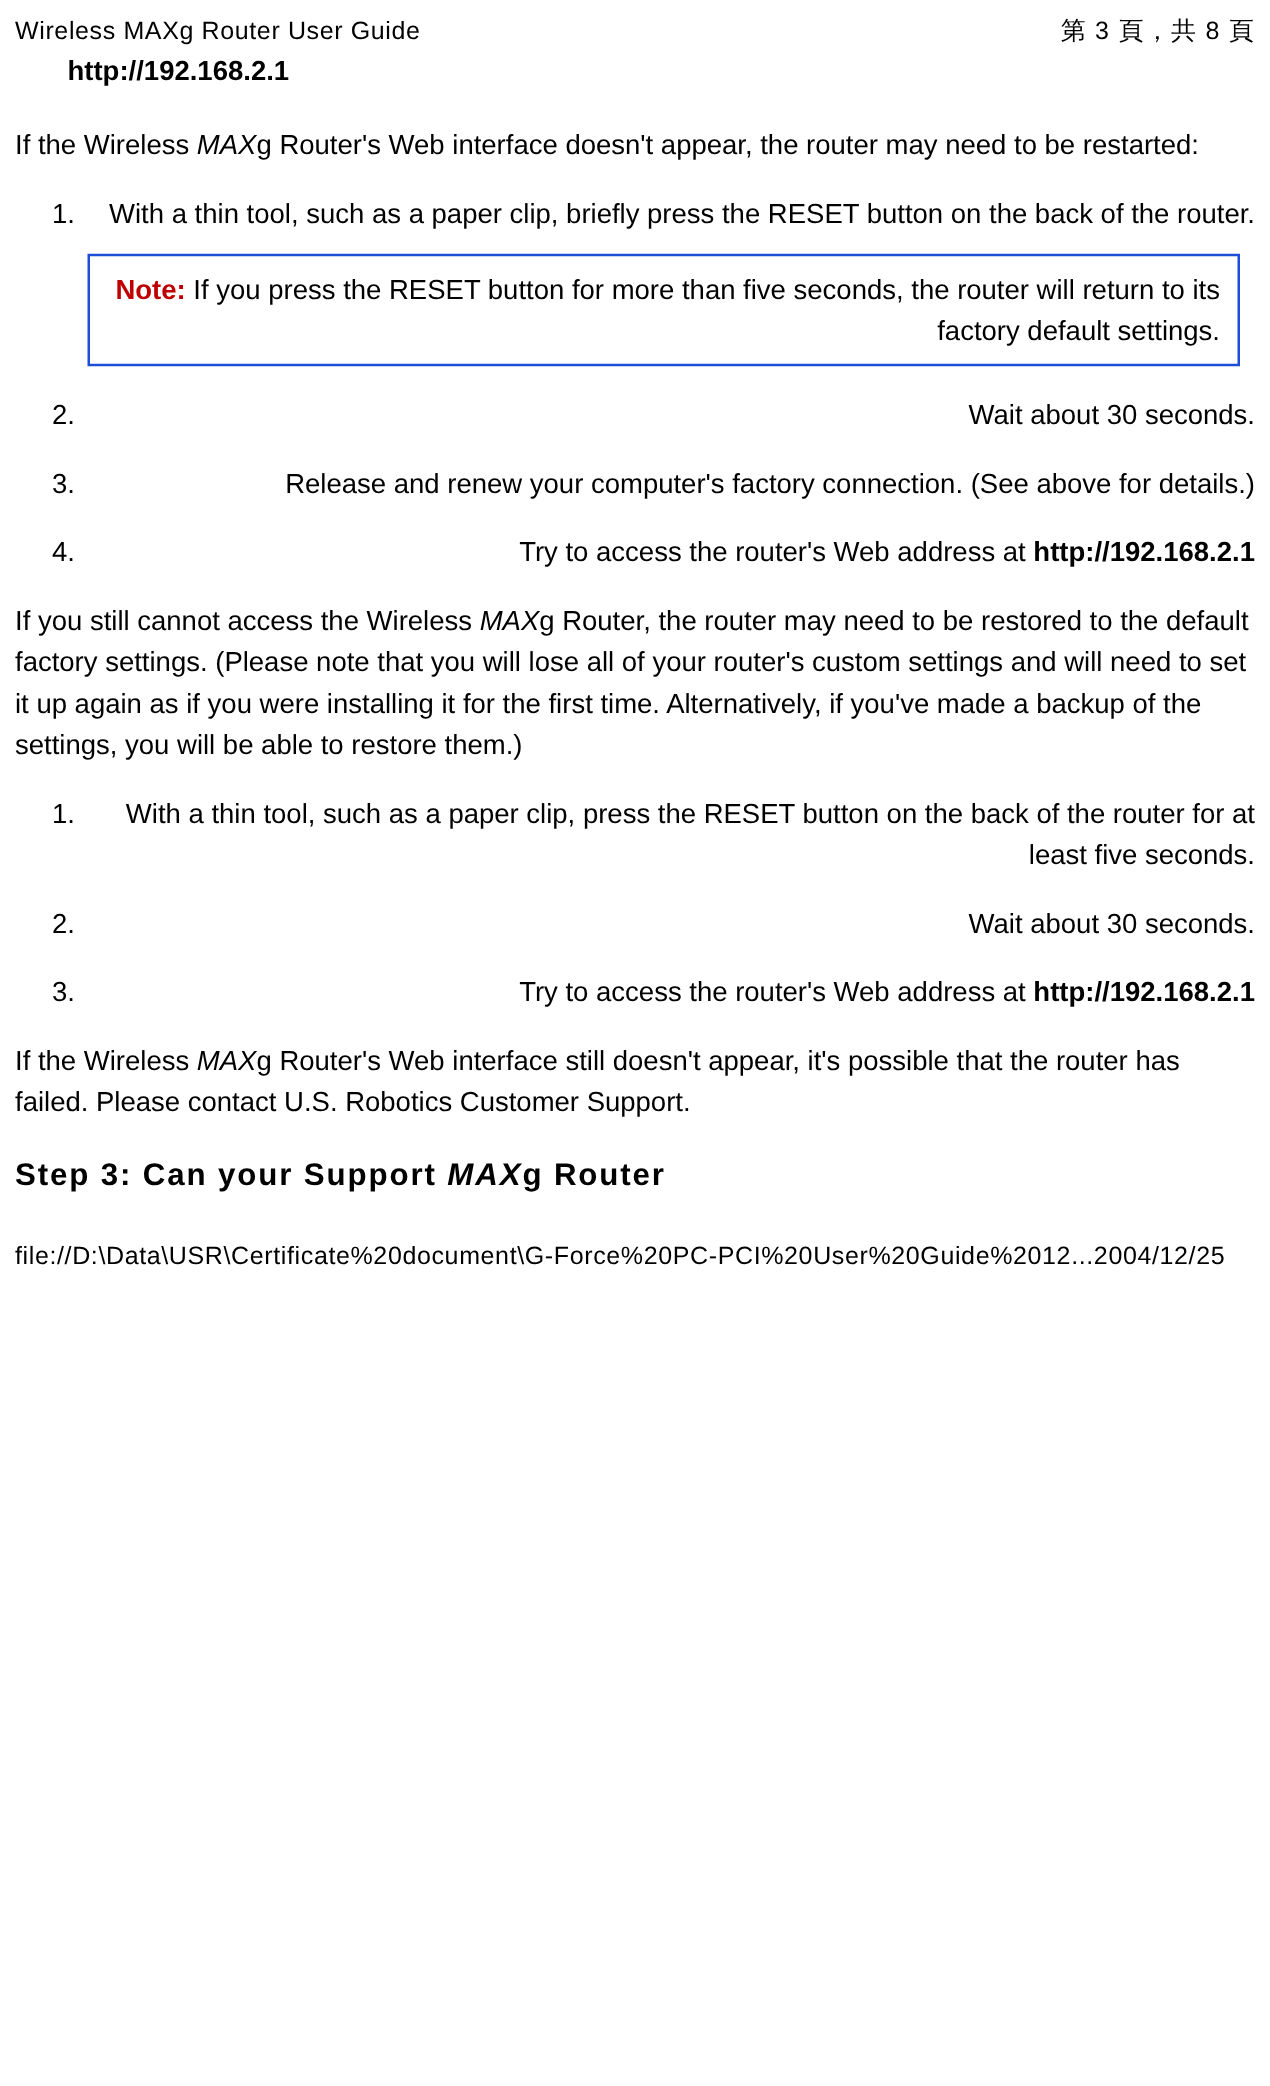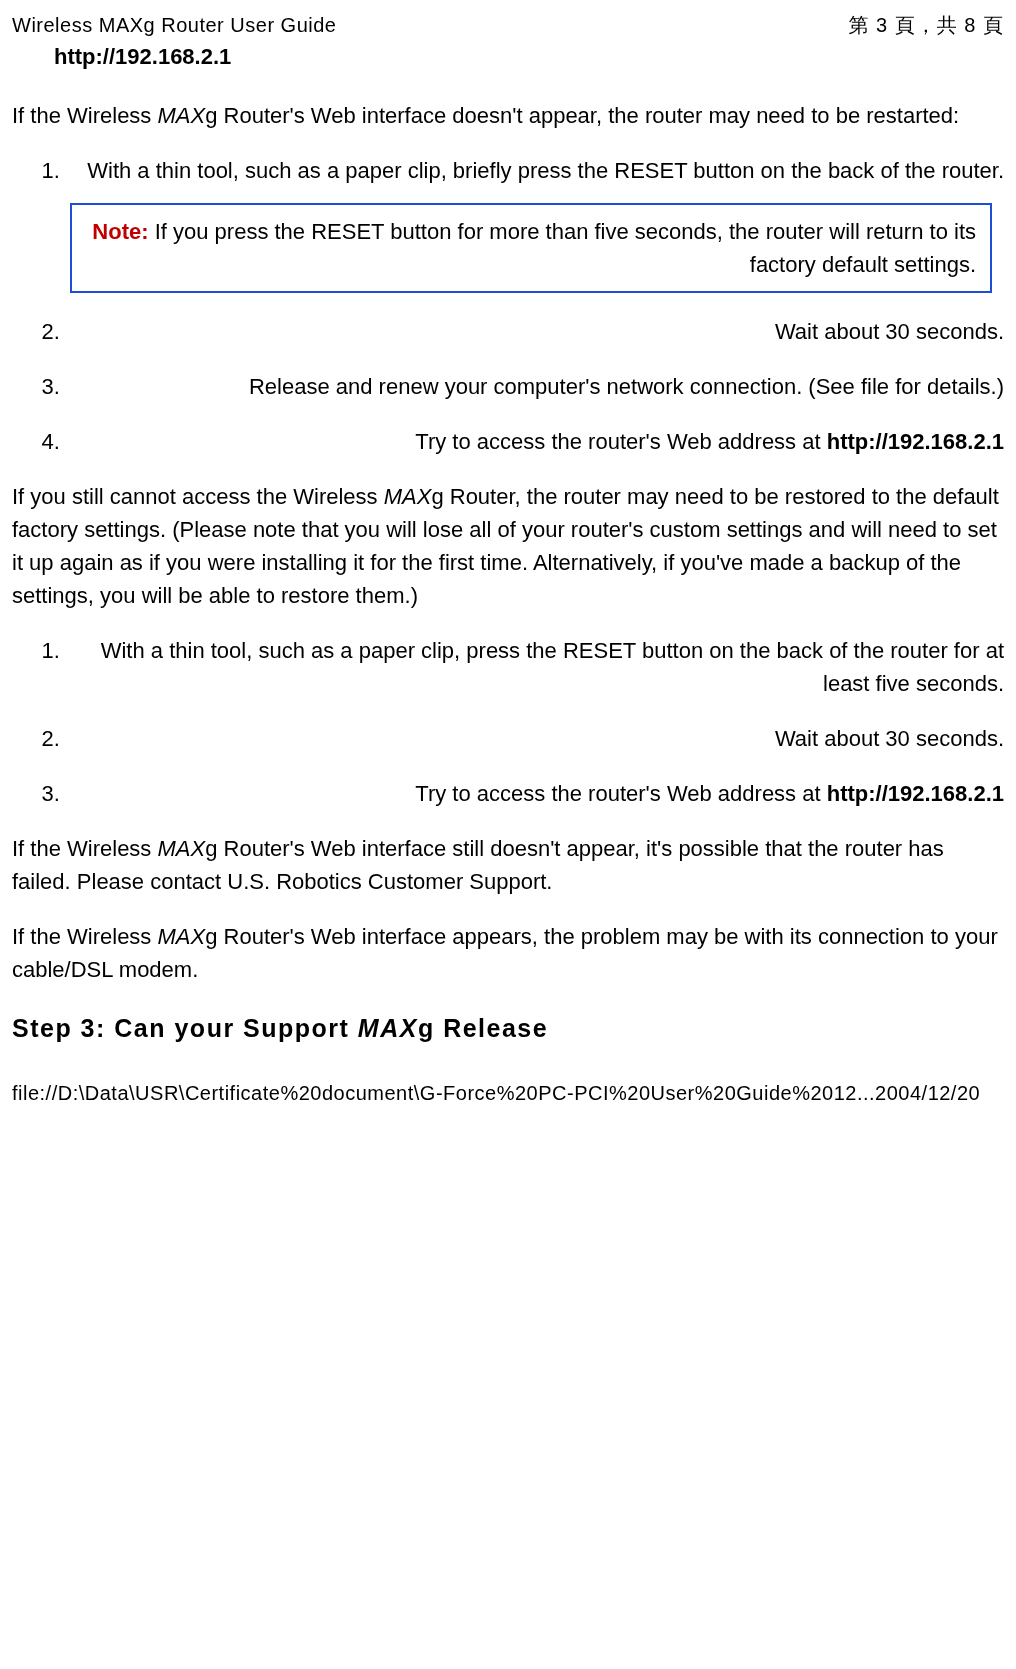--- a/index.html
+++ b/index.html
@@ -96,21 +96,21 @@
   </p>
 
   <ol>
     <li>
       <span>With a thin tool, such as a paper clip, briefly press the RESET button on the back of the router.</span>
       <div class="note-box">
         <span class="note-label">Note:</span><span> If you press the RESET button for more than five seconds, the router will return to its factory default settings.</span>
       </div>
     </li>
     <li>Wait about 30 seconds.</li>
-    <li>Release and renew your computer's network connection. (See file for details.)</li>
+    <li>Release and renew your computer's factory connection. (See above for details.)</li>
     <li>
       <span>Try to access the router's Web address at </span><span class="bold-inline">http://192.168.2.1</span>
     </li>
   </ol>
 
   <p class="para">
     <span>If you still cannot access the Wireless </span><span class="italic-inline">MAX</span><span>g Router, the router may need to be restored to the default factory settings. (Please note that you will lose all of your router's custom settings and will need to set it up again as if you were installing it for the first time. Alternatively, if you've made a backup of the settings, you will be able to restore them.)</span>
   </p>
 
   <ol>
@@ -118,25 +118,22 @@
     <li>Wait about 30 seconds.</li>
     <li>
       <span>Try to access the router's Web address at </span><span class="bold-inline">http://192.168.2.1</span>
     </li>
   </ol>
 
   <p class="para">
     <span>If the Wireless </span><span class="italic-inline">MAX</span><span>g Router's Web interface still doesn't appear, it's possible that the router has failed. Please contact U.S. Robotics Customer Support.</span>
   </p>
 
-  <p class="para">
-    <span>If the Wireless </span><span class="italic-inline">MAX</span><span>g Router's Web interface appears, the problem may be with its connection to your cable/DSL modem.</span>
-  </p>
 
   <div class="step-heading">
-    <span>Step 3: Can your Support </span><span class="italic-inline">MAX</span><span>g Release</span>
+    <span>Step 3: Can your Support </span><span class="italic-inline">MAX</span><span>g Router</span>
   </div>
 
   <div class="footer">
     <div>file://D:\Data\USR\Certificate%20document\G-Force%20PC-PCI%20User%20Guide%2012...</div>
-    <div>2004/12/20</div>
+    <div>2004/12/25</div>
   </div>
 </div>
 
 </body></html>

